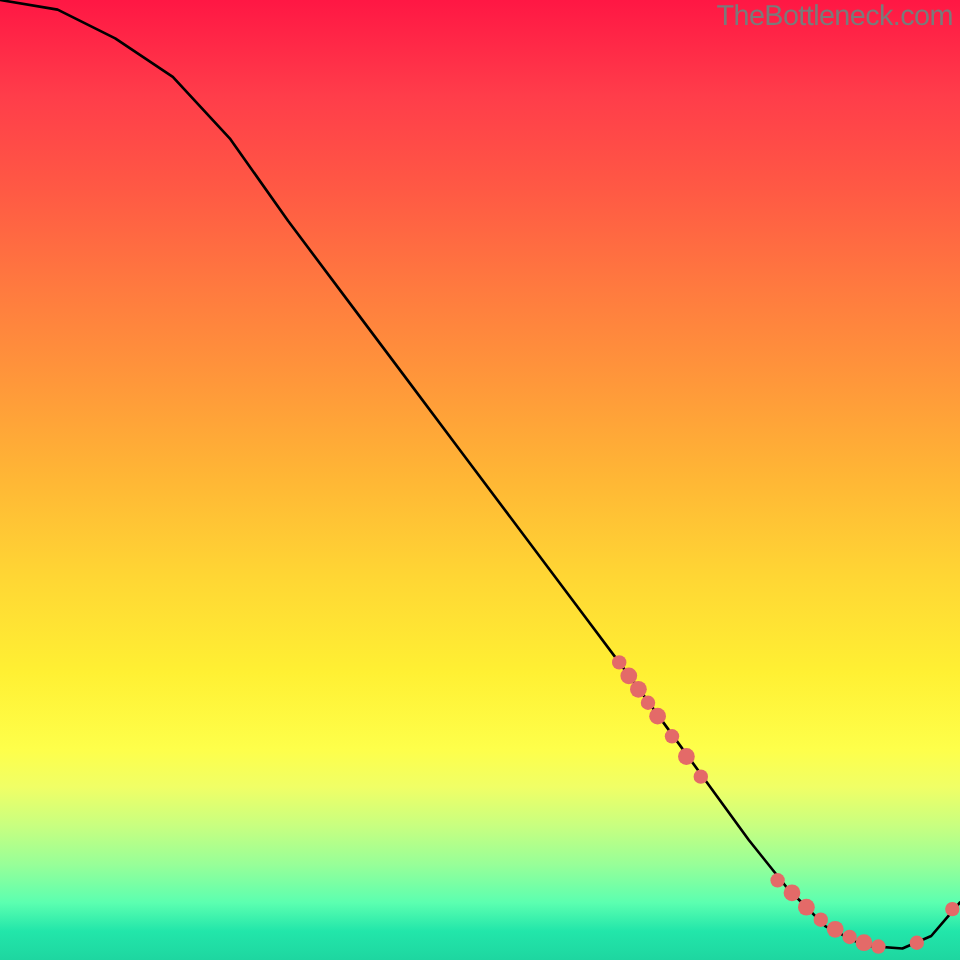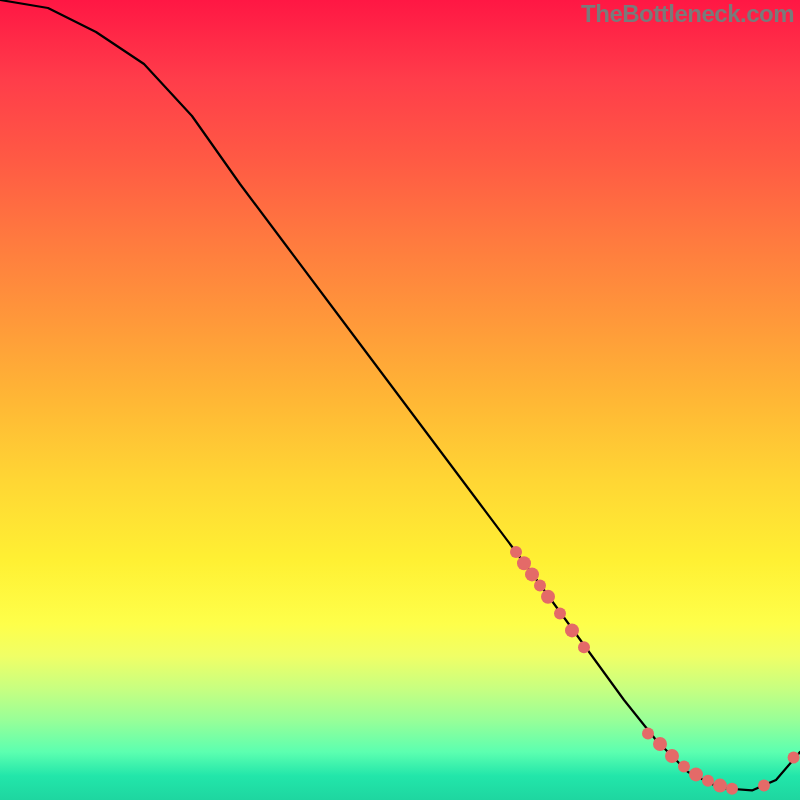--- a/index.html
+++ b/index.html
@@ -35,21 +35,21 @@
       #22e6aa 97%,
       #1ed6a0 100%
     );
   }
   .watermark {
     position: absolute;
     top: 0px;
     right: 6px;
     color: #7a7a7a;
     font-size: 24px;
-    font-weight: 700;
+    font-weight: 400;
     letter-spacing: -0.5px;
     text-align: right;
   }
   svg.plot {
     position: absolute;
     inset: 0;
   }
 </style>
 </head>
 <body>

